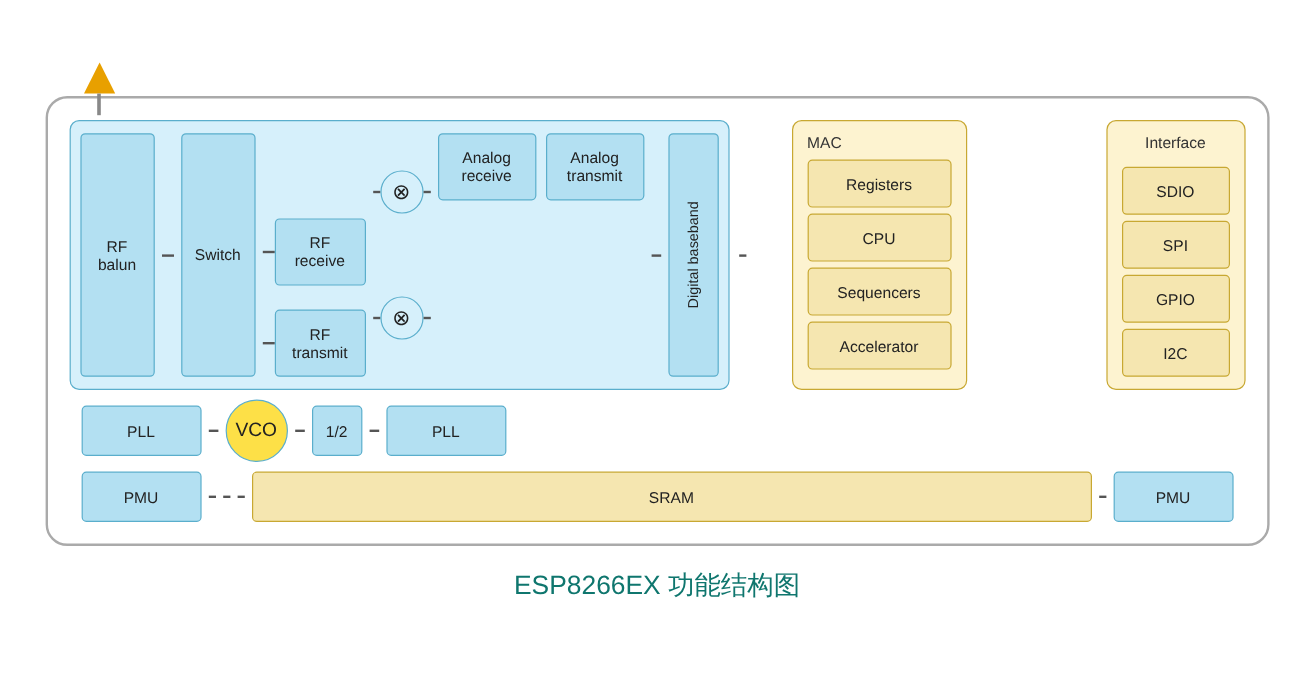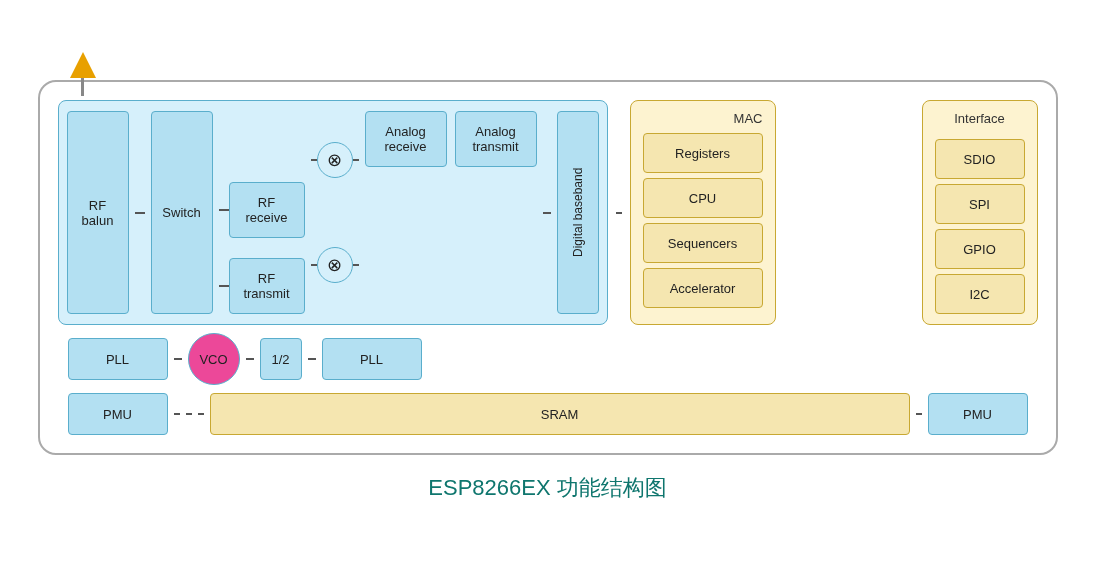--- a/index.html
+++ b/index.html
@@ -51,27 +51,27 @@
       align-items: center;
       justify-content: center;
       text-align: center;
       font-size: 13px;
       color: #222;
       padding: 4px 6px;
     }
 
     
     .circle-box {
-      background: #ec4899;
+      background: #fde047;
       border: 1.5px solid #5aaecc;
       border-radius: 50%;
       display: flex;
       align-items: center;
       justify-content: center;
-      font-size: 13px;
+      font-size: 16px;
       color: #222;
       width: 52px;
       height: 52px;
       flex-shrink: 0;
     }
 
     
     .cross-box {
       background: #d6f0fb;
       border: 1.5px solid #5aaecc;
@@ -181,21 +181,21 @@
           <div class="blue-box" style="width:42px; writing-mode:vertical-rl; transform:rotate(180deg); font-size:12px; padding:6px 4px;">
             <span>Digital baseband</span>
           </div>
 
         </div>
 
         <div style="display:flex;align-items:center;">
           <div style="width:6px;height:2px;background:#555;"></div>
         </div>
 
-        <div style="border:1.5px solid #c8a832; border-radius:8px; background:#fdf3d0; padding:10px 12px; display:flex; flex-direction:column; align-items:flex-end; gap:5px;">
+        <div style="border:1.5px solid #c8a832; border-radius:8px; background:#fdf3d0; padding:10px 12px; display:flex; flex-direction:column; align-items:flex-start; gap:5px;margin-left:30px;">
           <div style="font-size:13px;color:#333;margin-bottom:2px;">MAC</div>
           <div class="yellow-box" style="width:120px;height:40px;">
             <span>Registers</span>
           </div>
           <div class="yellow-box" style="width:120px;height:40px;">
             <span>CPU</span>
           </div>
           <div class="yellow-box" style="width:120px;height:40px;">
             <span>Sequencers</span>
           </div>

